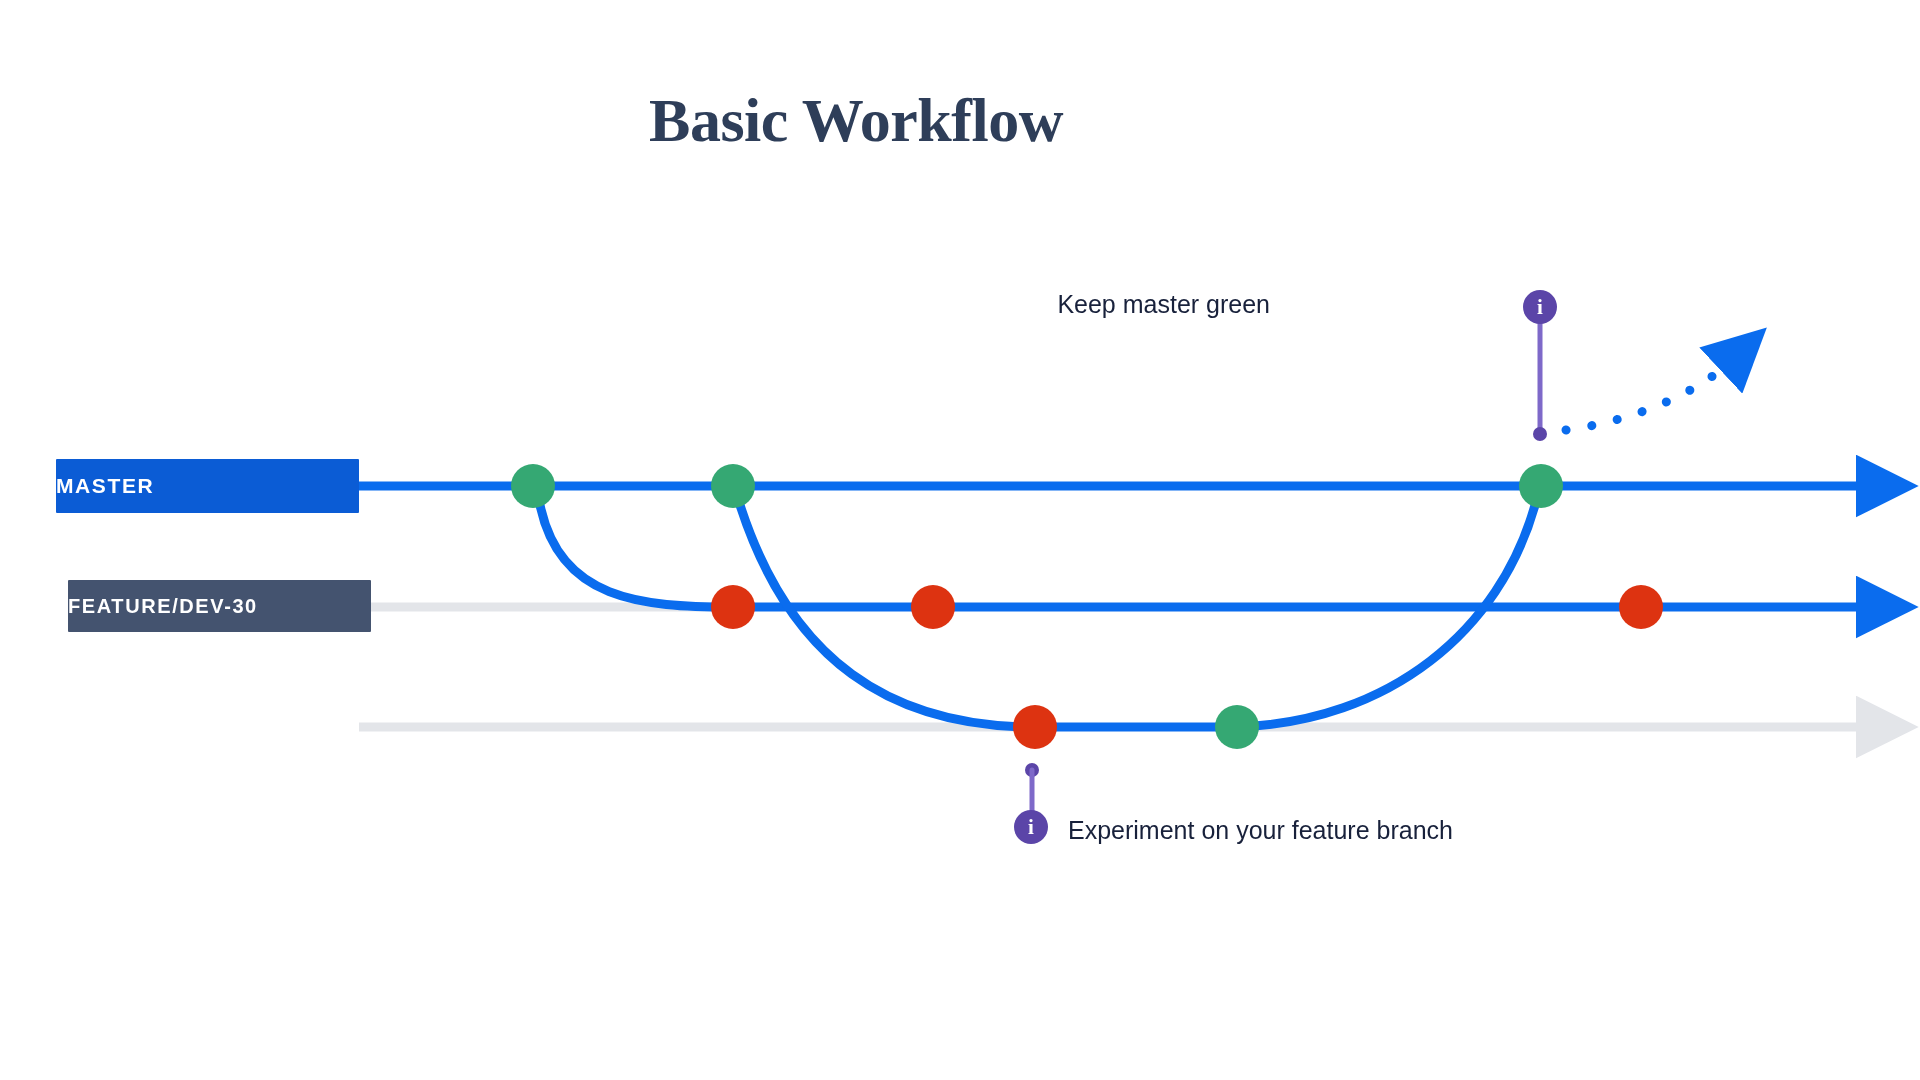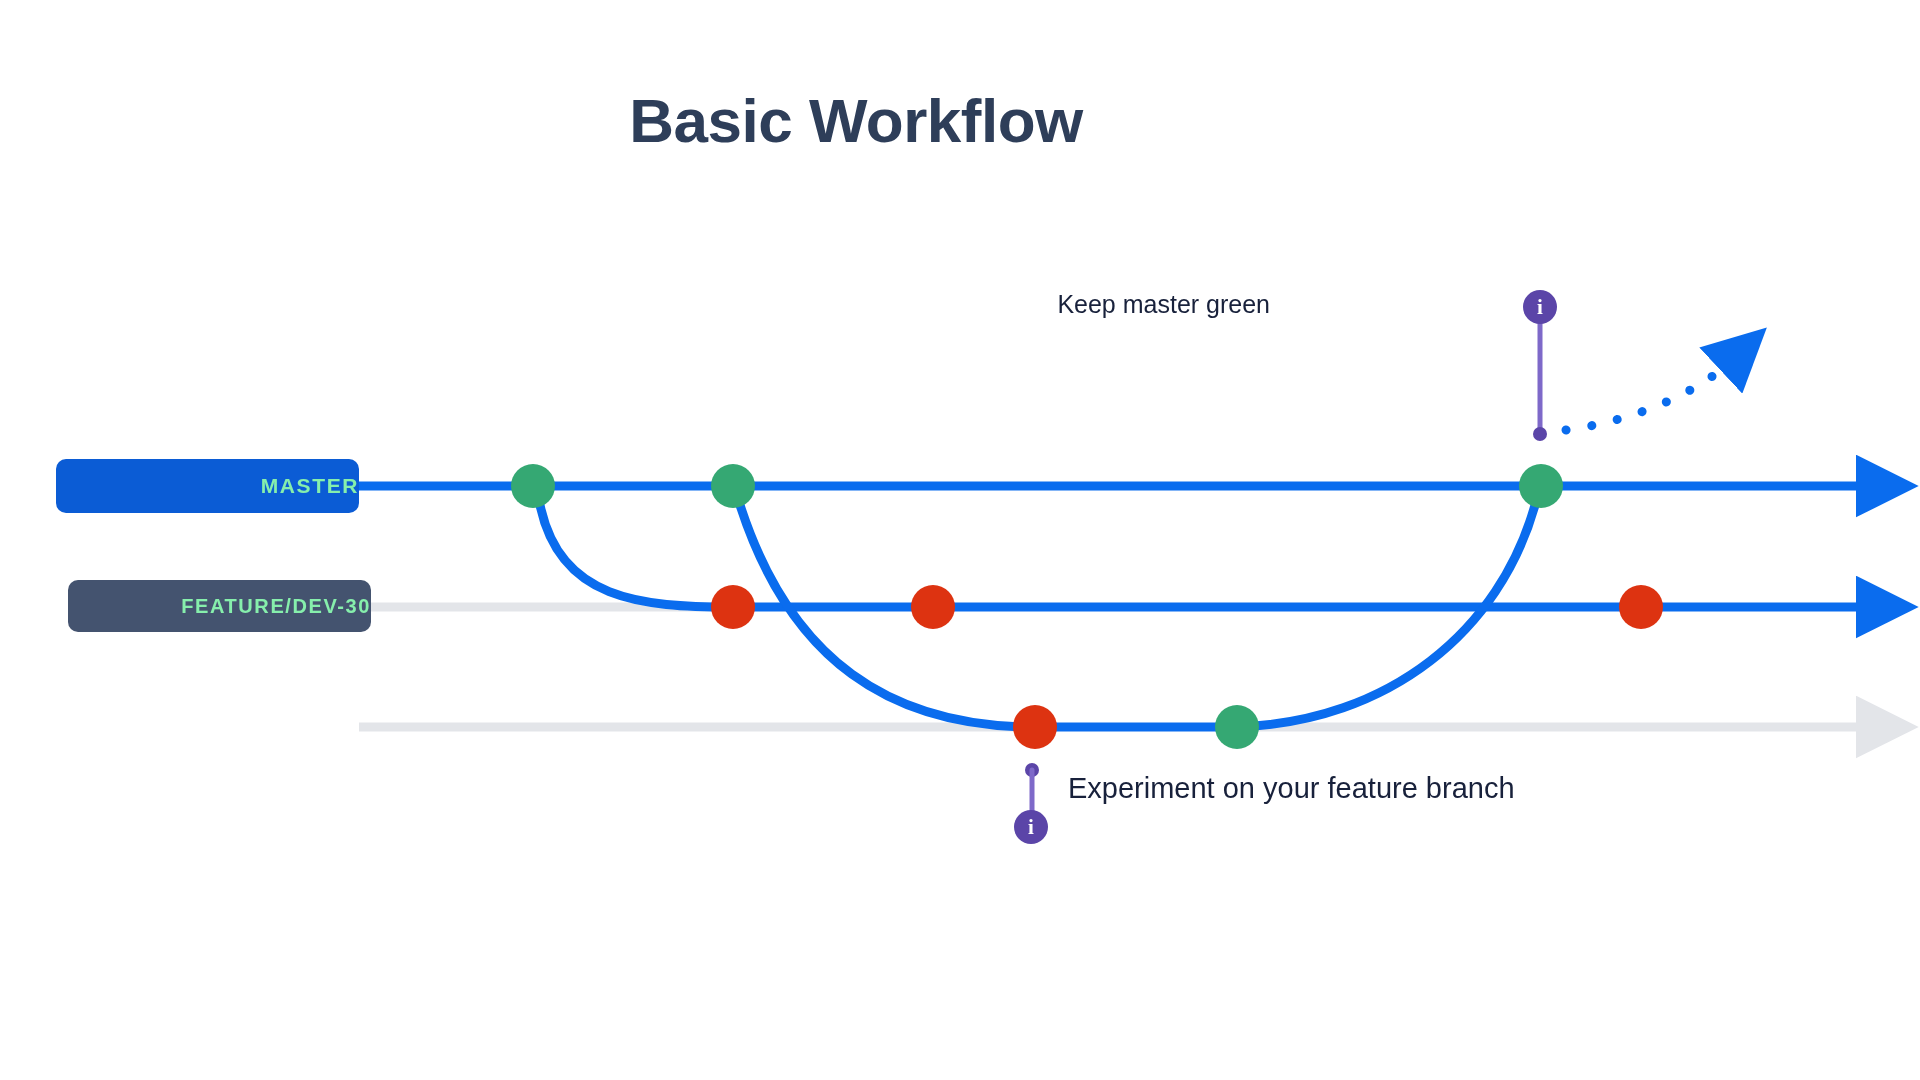--- a/index.html
+++ b/index.html
@@ -26,32 +26,32 @@
   .page-title {
     position: absolute;
     left: 0;
     top: 85px;
     width: 1712px;
     text-align: center;
     font-size: 62px;
     font-weight: 700;
     letter-spacing: -0.5px;
     color: #2E3E59;
-    font-family: Liberation Sans, sans-serif;
+    font-family: Liberation Serif, serif;
     white-space: nowrap;
   }
 
   
   .branch-badge {
     position: absolute;
     display: flex;
     align-items: center;
-    justify-content: flex-end;
-    border-radius: 10px;
-    color: #86efac;
+    justify-content: flex-start;
+    border-radius: 1px;
+    color: #ffffff;
     font-weight: 700;
     letter-spacing: 1.6px;
     font-family: "Liberation Sans", sans-serif;
     box-sizing: border-box;
     user-select: none;
   }
   .badge-master {
     left: 56px;
     top: 459px;
     width: 303px;
@@ -96,22 +96,22 @@
   }
   .anno-top {
     left: 1270px;
     top: 290px;
     font-size: 25px;
     text-align: center;
     transform: translateX(-100%);
   }
   .anno-bottom {
     left: 1068px;
-    top: 772px;
-    font-size: 29px;
+    top: 816px;
+    font-size: 25px;
   }
 
   .info-badge {
     position: absolute;
     width: 34px;
     height: 34px;
     border-radius: 50%;
     background: #5B45A8;
     color: #ffffff;
     display: flex;

